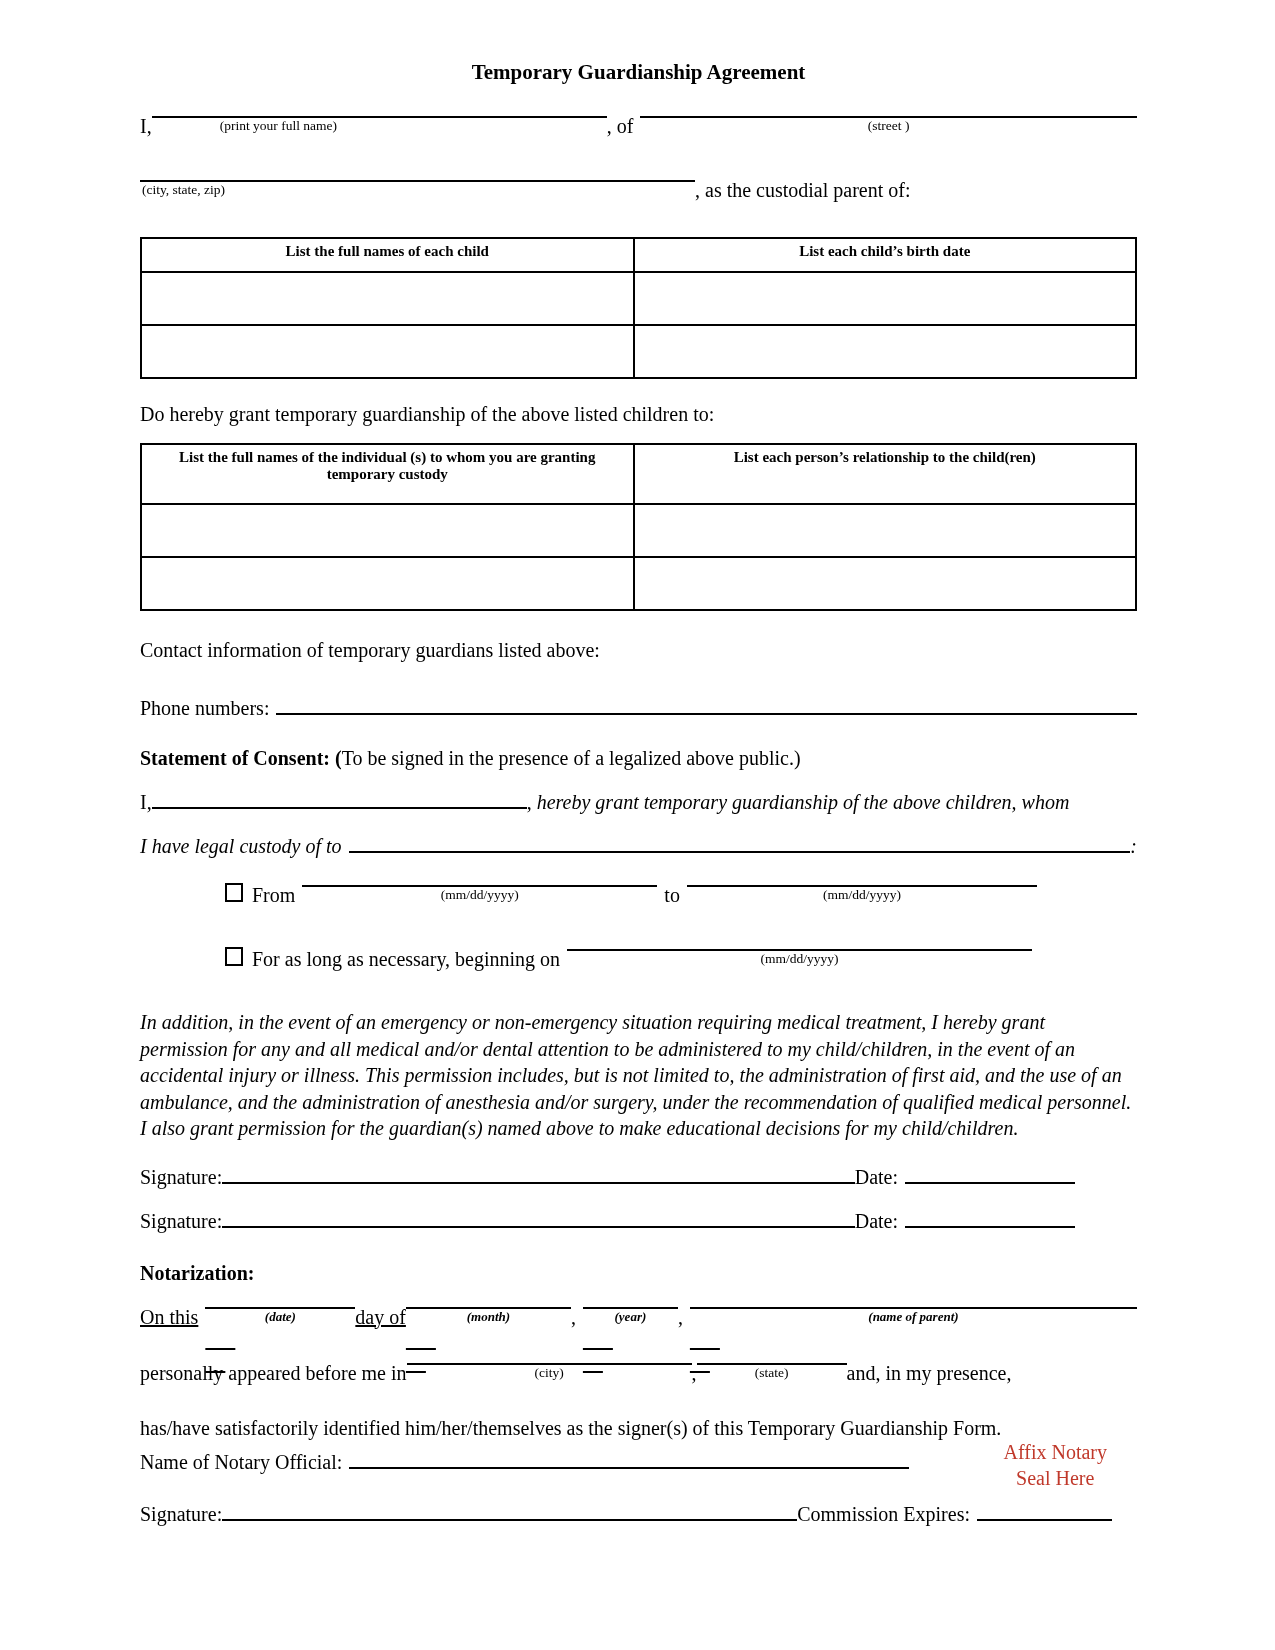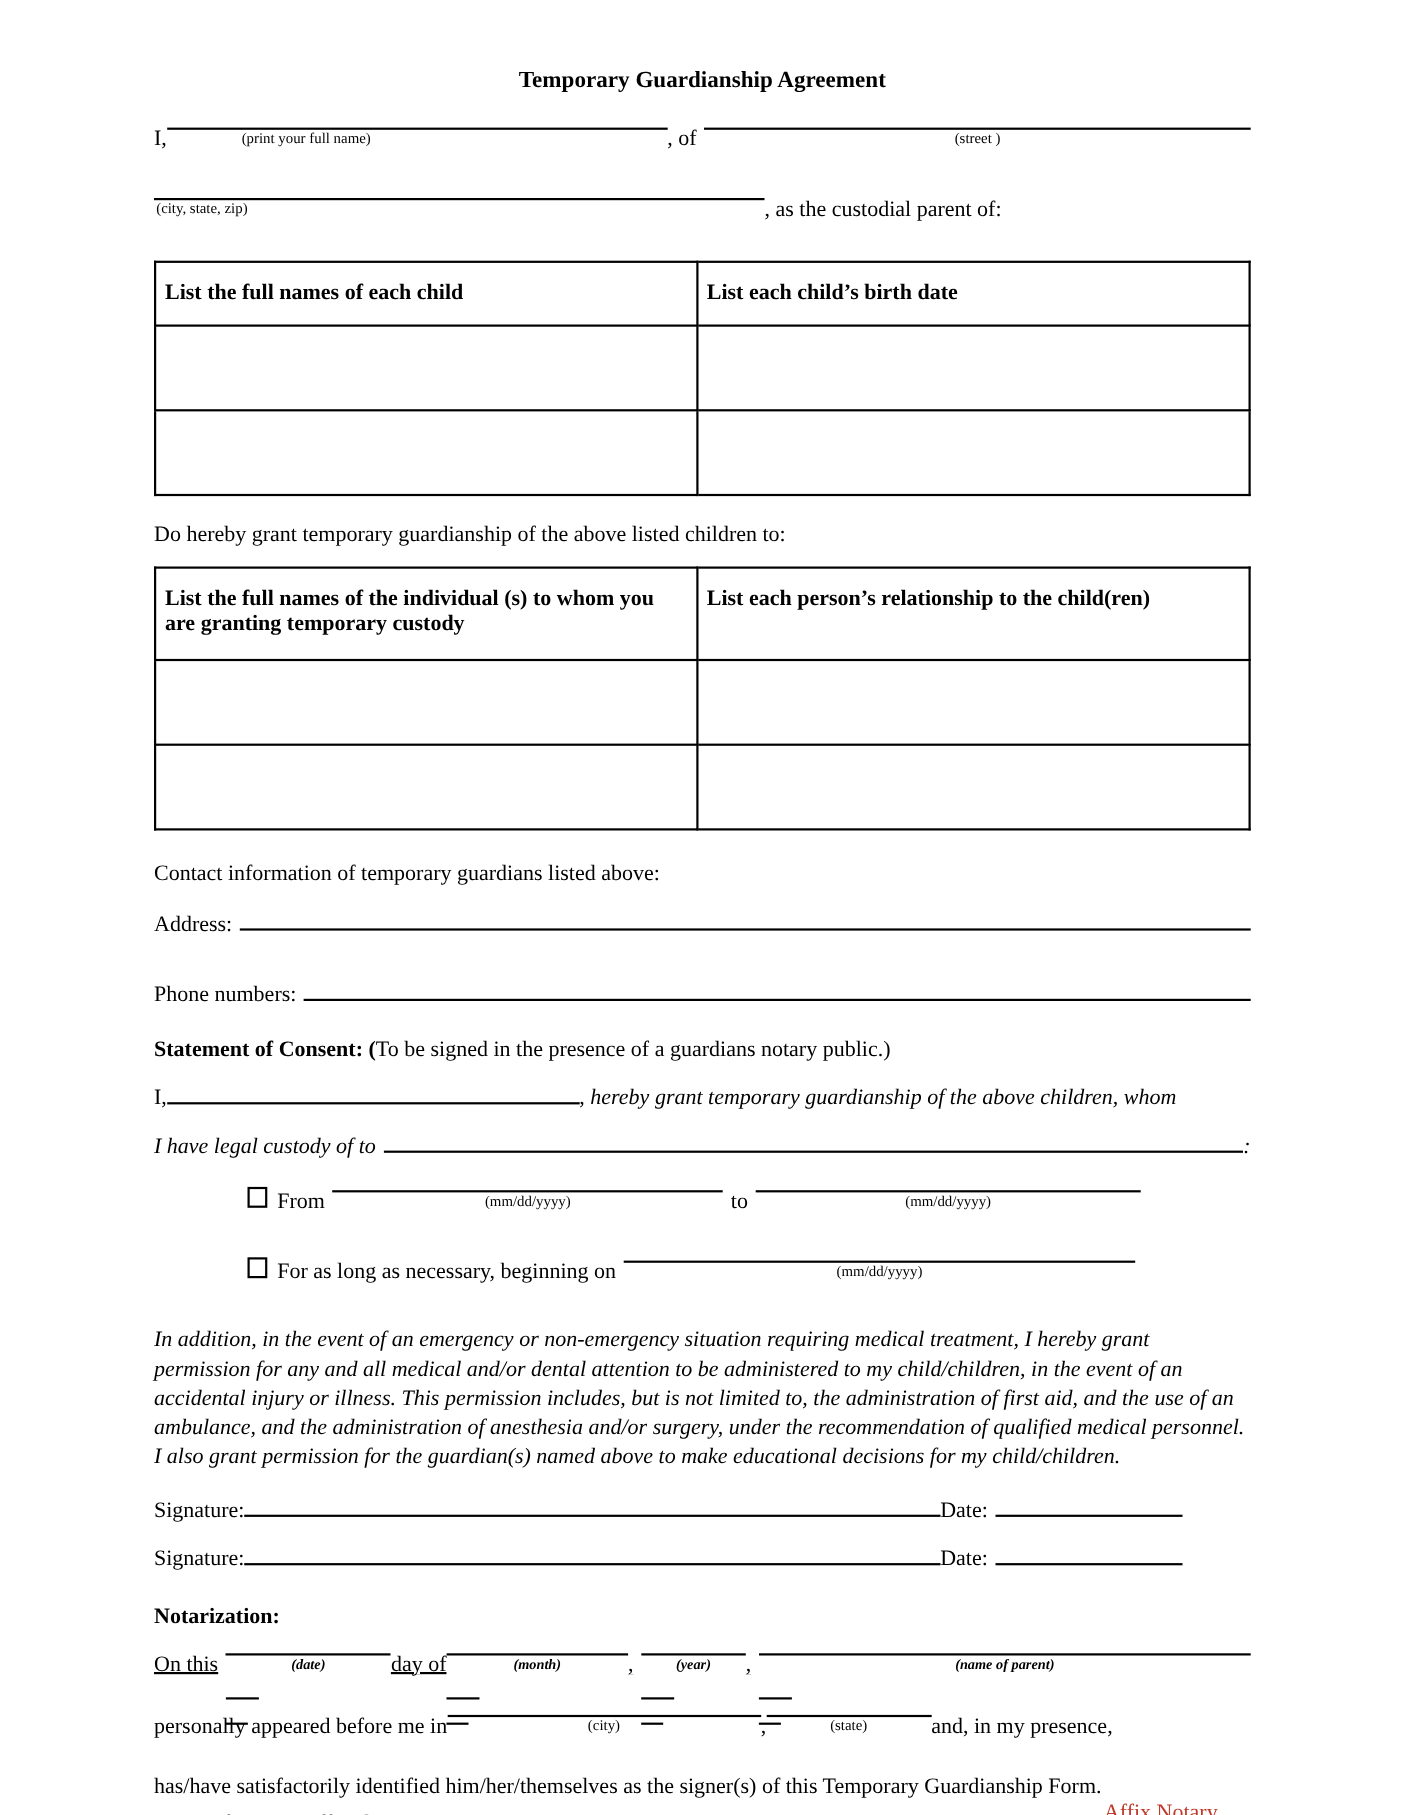--- a/index.html
+++ b/index.html
@@ -59,24 +59,24 @@
   .hint-left{left:68px;transform:none;}
   .hint-left2{left:2px;transform:none;}
   .hint-bi{font-weight:bold;font-style:italic;font-size:13px;}
   table.grid{
     width:100%;
     border-collapse:collapse;
     margin:0 0 22px 0;
   }
   table.grid th, table.grid td{
     border:2px solid #000;
-    padding:16px 8px;
-    font-size:20px;
+    padding:4px 8px;
+    font-size:15px;
     font-weight:bold;
-    text-align:left;
+    text-align:center;
     vertical-align:top;
   }
   .grid .hrow th{height:24px;font-weight:bold;}
   .grid .hrow2 th{height:50px;font-weight:bold;}
   .grid .erow td{height:43px;}
   .col1{width:49.5%;}
   .ptext{margin:0 0 16px 0;line-height:26px;}
   .bold{font-weight:bold;}
   .ital{font-style:italic;}
   .para{
@@ -164,32 +164,28 @@
     </tr>
     <tr class="erow">
       <td></td>
       <td></td>
     </tr>
   </tbody>
     </table>
 
   <p class="ptext" style="margin-bottom:22px;">Contact information of temporary guardians listed above:</p>
 
-  <div class="row" style="margin-bottom:14px;">
-    <span>Address:</span>
-    <span class="blank grow ml"></span>
-  </div>
 
   <div class="row" style="margin-bottom:18px;margin-top:34px;">
     <span>Phone numbers:</span>
     <span class="blank grow ml"></span>
   </div>
 
   <p class="ptext" style="margin-bottom:20px;">
-    <span class="bold">Statement of Consent: (</span><span>To be signed in the presence of a guardians notary public.)</span>
+    <span class="bold">Statement of Consent: (</span><span>To be signed in the presence of a legalized above public.)</span>
   </p>
 
   <div class="row" style="margin-bottom:14px;">
     <span>I,</span>
     <span class="blank w375"></span>
     <span>, </span>
     <span class="ital">hereby grant temporary guardianship of the above children, whom</span>
   </div>
 
   <div class="row" style="margin-bottom:18px;">

